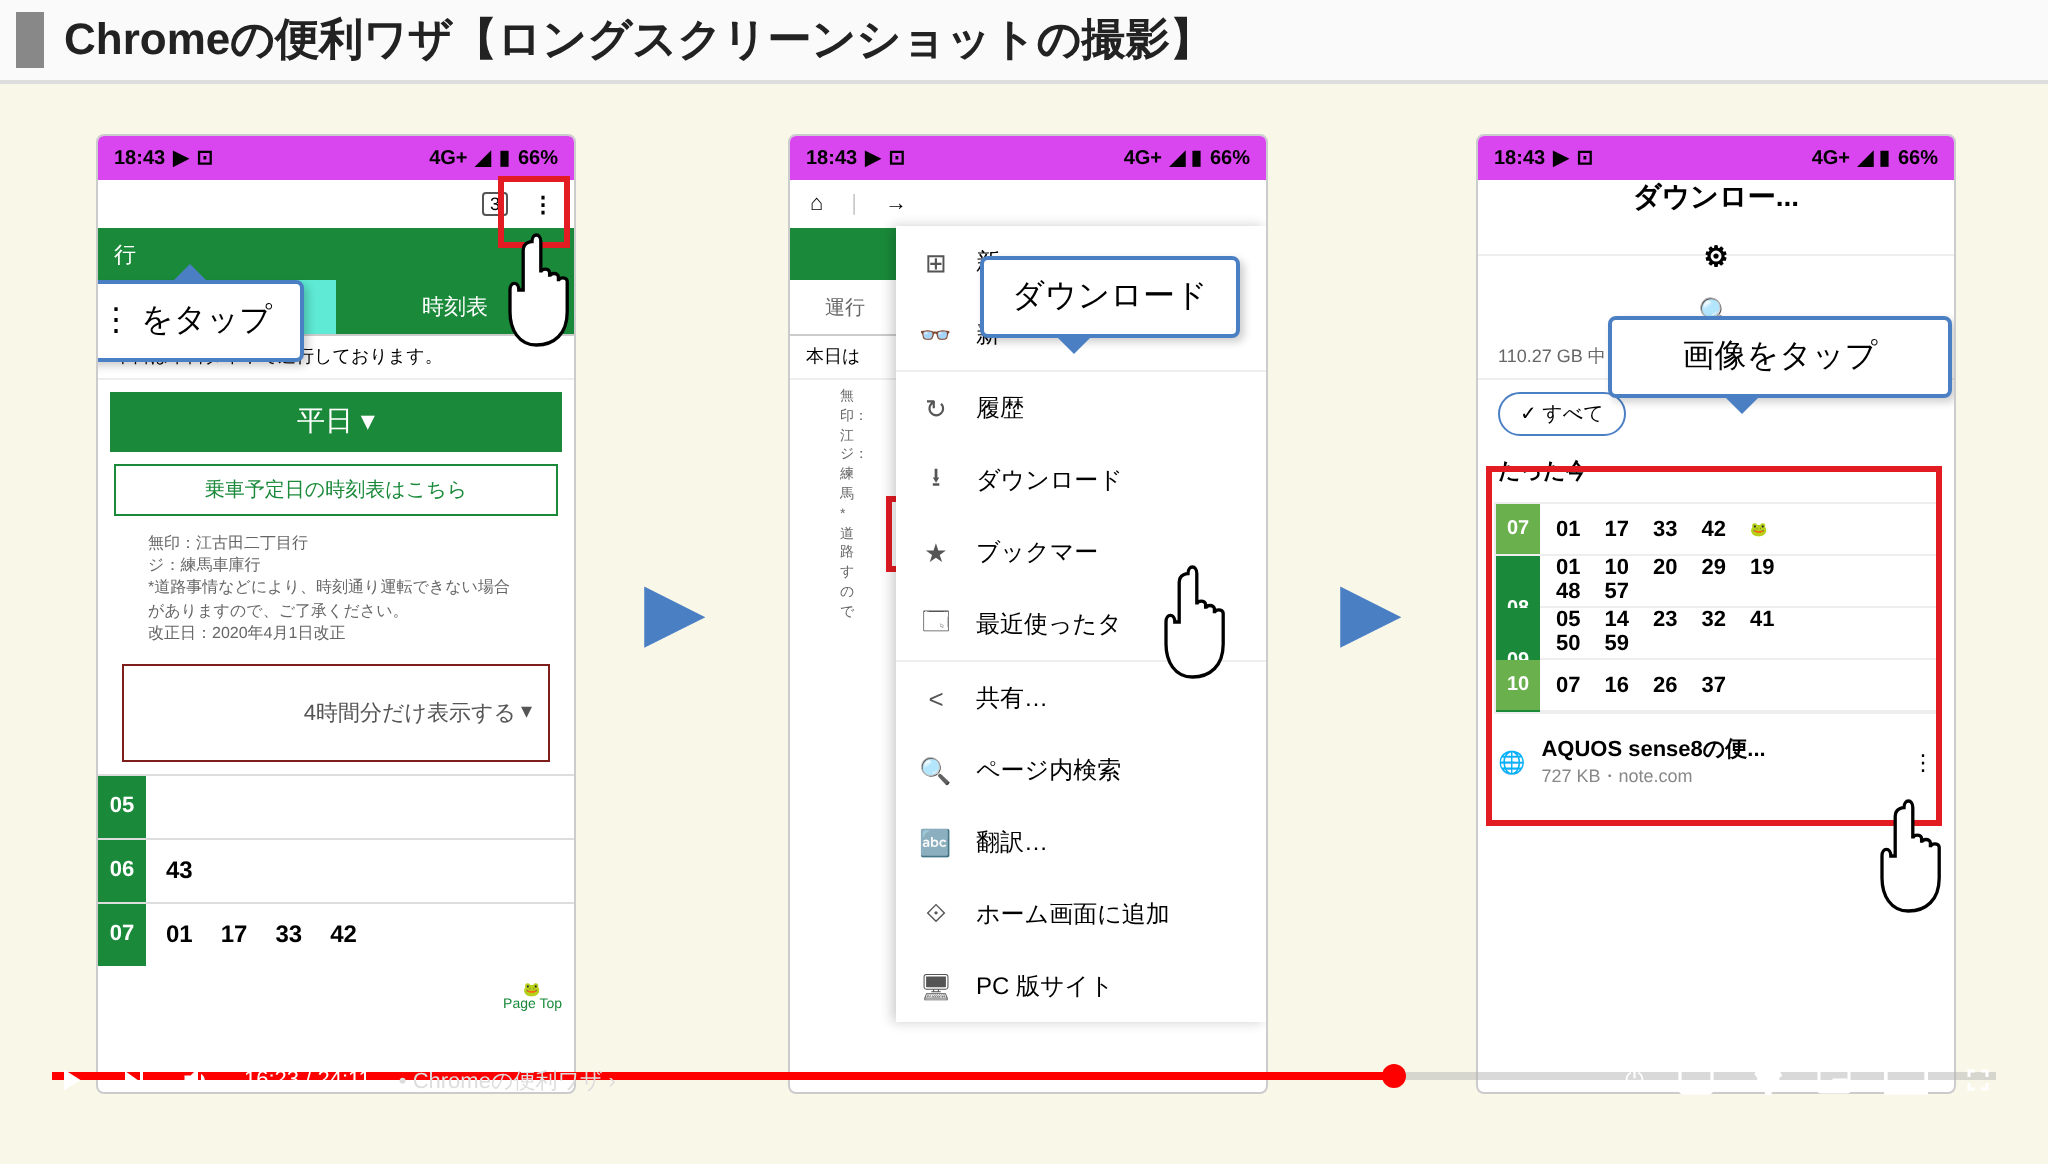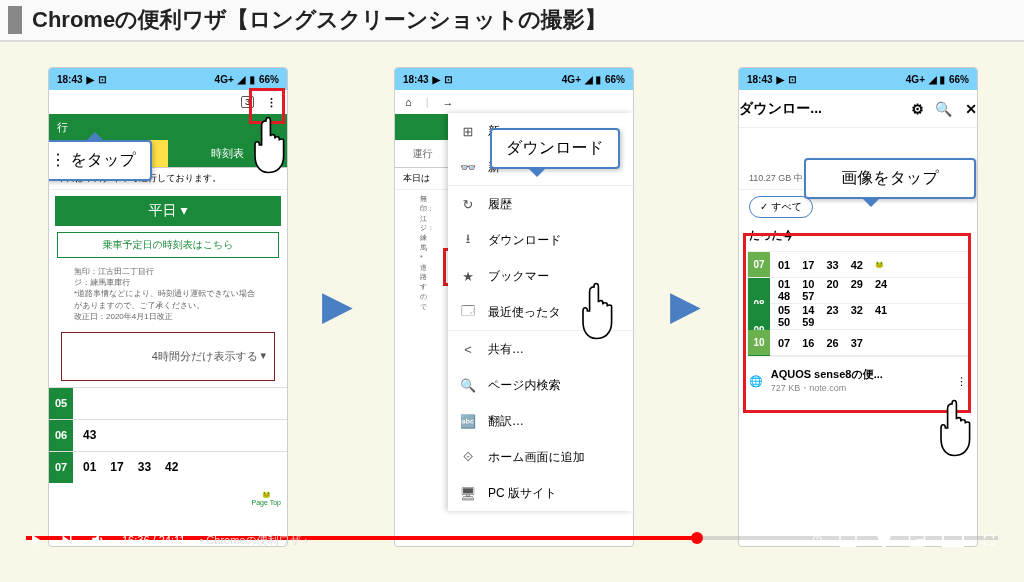--- a/index.html
+++ b/index.html
@@ -5,53 +5,53 @@
 * { margin: 0; padding: 0; box-sizing: border-box; }
 body { width: 1024px; height: 582px; font-family: 'Helvetica Neue', Arial, sans-serif; background: #f9f7e8; position: relative; overflow: hidden; }
 .header { height: 42px; background: #fafafa; border-bottom: 2px solid #ddd; display: flex; align-items: center; padding-left: 8px; }
 .header-bar { width: 14px; height: 28px; background: #888; margin-right: 10px; }
 .header-title { font-size: 22px; font-weight: bold; color: #222; }
 .content { position: relative; height: 500px; }
 .phone { position: absolute; width: 240px; height: 480px; background: #fff; border: 1px solid #ccc; border-radius: 4px; top: 25px; overflow: hidden; font-size: 11px; }
 .phone1 { left: 48px; }
 .phone2 { left: 394px; }
 .phone3 { left: 738px; }
-.status-bar { height: 22px; background: #7dd3fc; display: flex; align-items: center; justify-content: space-between; padding: 0 8px; font-size: 10px; font-weight: bold; }
+.status-bar { height: 22px; background: #d946ef; display: flex; align-items: center; justify-content: space-between; padding: 0 8px; font-size: 10px; font-weight: bold; }
 .status-left { display: flex; gap: 4px; align-items: center; }
 .status-right { display: flex; gap: 4px; align-items: center; }
 .arrow-divider { position: absolute; font-size: 40px; color: #4a7fc4; top: 240px; }
 .arrow1 { left: 322px; }
 .arrow2 { left: 670px; }
 .red-box { border: 3px solid #e31b23; position: absolute; }
 .callout { position: absolute; background: #fff; border: 2px solid #4a7fc4; border-radius: 4px; padding: 8px 14px; font-size: 16px; font-weight: 500; box-shadow: 2px 2px 4px rgba(0,0,0,0.2); z-index: 10; }
 .callout::after { content: ''; position: absolute; width: 0; height: 0; }
 .callout1 { top: 72px; left: -15px; }
 .callout1::after { top: -10px; right: 45px; border-left: 10px solid transparent; border-right: 10px solid transparent; border-bottom: 10px solid #4a7fc4; }
 .callout2 { top: 60px; left: 95px; }
 .callout2::after { bottom: -10px; left: 35px; border-left: 10px solid transparent; border-right: 10px solid transparent; border-top: 10px solid #4a7fc4; }
 .callout3 { top: 90px; left: 65px; width: 172px; text-align: center;}
 .callout3::after { bottom: -10px; left: 55px; border-left: 10px solid transparent; border-right: 10px solid transparent; border-top: 10px solid #4a7fc4; }
 .hand { position: absolute; width: 55px; height: 70px; z-index: 9; }
 .hand svg { width: 100%; height: 100%; }
 .green-header { background: #1a8a3a; color: #fff; height: 26px; display: flex; align-items: center; padding: 0 8px; font-size: 11px; }
-.tabs { display: flex; height: 28px; background: #fde047; border-bottom: 1px solid #ccc; }
+.tabs { display: flex; height: 28px; background: #5eead4; border-bottom: 1px solid #ccc; }
 .tab { flex: 1; display: flex; align-items: center; justify-content: center; font-size: 11px; color: #666; }
 .tab.active { background: #1a8a3a; color: #fff; }
 .notice { padding: 4px 8px; font-size: 9px; border-bottom: 1px solid #eee; }
 .weekday-btn { background: #1a8a3a; color: #fff; text-align: center; padding: 6px; margin: 6px; font-size: 14px; }
 .schedule-link { border: 1px solid #1a8a3a; color: #1a8a3a; text-align: center; padding: 5px; margin: 4px 8px; font-size: 10px; }
 .small-text { font-size: 8px; color: #666; padding: 4px 25px; line-height: 1.4; }
 .dropdown-btn { border: 1px solid #7f1d1d; text-align: right; padding: 16px; margin: 6px 12px; font-size: 11px; color: #555; position: relative; }
 .time-row { display: flex; border-top: 1px solid #ddd; height: 32px; }
 .time-hour { width: 24px; background: #1a8a3a; color: #fff; display: flex; align-items: center; justify-content: center; font-size: 11px; font-weight: bold; }
 .time-mins { display: flex; align-items: center; gap: 14px; padding-left: 10px; font-size: 12px; font-weight: bold; }
 .menu-panel { position: absolute; top: 45px; right: 0; width: 185px; background: #fff; box-shadow: -2px 0 6px rgba(0,0,0,0.2); z-index: 5; }
 .menu-item { display: flex; align-items: center; height: 36px; padding: 0 12px; gap: 12px; font-size: 12px; }
 .menu-icon { width: 16px; display: flex; justify-content: center; color: #555; font-size: 13px; }
-.dl-header { display: flex; align-items: center; height: 38px; padding: 0 0; gap: 12px; font-size: 14px; font-weight: bold; border-bottom: 1px solid #eee; }
+.dl-header { display: flex; align-items: center; height: 38px; padding: 0 0; gap: 12px; font-size: 14px; font-weight: bold; border-bottom: 1px solid #eee; flex-direction: column; }
 .dl-storage { padding: 4px 10px; font-size: 9px; color: #666; border-bottom: 1px solid #eee; margin-top: 40px; }
 .dl-chip { display: inline-block; border: 1px solid #4a7fc4; border-radius: 12px; padding: 3px 10px; margin: 6px 10px; font-size: 10px; }
 .dl-section-title { padding: 4px 10px; font-size: 11px; font-weight: bold; }
 .timetable-img { margin: 4px 8px; border: 1px solid #eee; }
 .tt-row { display: flex; height: 26px; border-bottom: 1px solid #eee; }
 .tt-hour { width: 22px; background: #1a8a3a; color: #fff; display: flex; align-items: center; justify-content: center; font-size: 10px; font-weight: bold; }
 .tt-hour.lt { background: #6ab04c; }
 .tt-mins { display: flex; align-items: center; gap: 12px; padding-left: 8px; font-size: 11px; font-weight: bold; }
 .dl-item { padding: 6px 10px; display: flex; align-items: center; gap: 8px; font-size: 11px; }
 .dl-meta { font-size: 9px; color: #888; }
@@ -252,21 +252,21 @@
           </div>
         </div>
       <div class="tt-row">
           <div class="tt-hour" style="height:52px;">08</div>
           <div style="display:flex;flex-direction:column;">
             <div class="tt-mins">
               <span>01</span>
               <span>10</span>
               <span>20</span>
               <span>29</span>
-              <span>24</span>
+              <span>19</span>
             </div>
             <div class="tt-mins">
               <span>48</span>
               <span>57</span>
             </div>
           </div>
         </div>
       <div class="tt-row">
           <div class="tt-hour" style="height:52px;">09</div>
           <div style="display:flex;flex-direction:column;">
@@ -326,21 +326,21 @@
   <span class="ctrl-icon">
       <svg width="18" height="18" viewBox="0 0 24 24" fill="#fff">
         <path d="M6 18l8.5-6L6 6v12zM16 6v12h2V6h-2z"></path>
       </svg>
     </span>
   <span class="ctrl-icon">
       <svg width="18" height="18" viewBox="0 0 24 24" fill="#fff">
         <path d="M3 9v6h4l5 5V4L7 9H3zm13.5 3c0-1.77-1.02-3.29-2.5-4.03v8.05c1.48-.73 2.5-2.25 2.5-4.02z"></path>
       </svg>
     </span>
-  <span class="time-display"><span>16:36</span> / <span>24:11</span></span>
+  <span class="time-display"><span>16:23</span> / <span>24:11</span></span>
   <span class="chapter-link"><span>• Chromeの便利ワザ</span> ›</span>
   <div class="ctrl-right">
     <span class="ctrl-icon">⏻</span>
     <span class="ctrl-icon">
         <svg width="20" height="16" viewBox="0 0 24 20" fill="none" stroke="#fff" stroke-width="2">
           <rect x="2" y="2" width="20" height="16" rx="2"></rect>
         </svg>
       </span>
     <span class="ctrl-icon">
         <svg width="18" height="18" viewBox="0 0 24 24" fill="#fff">

